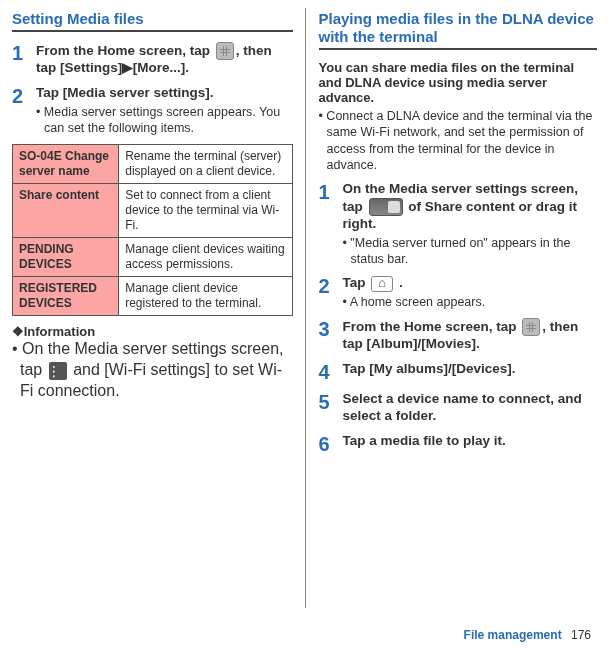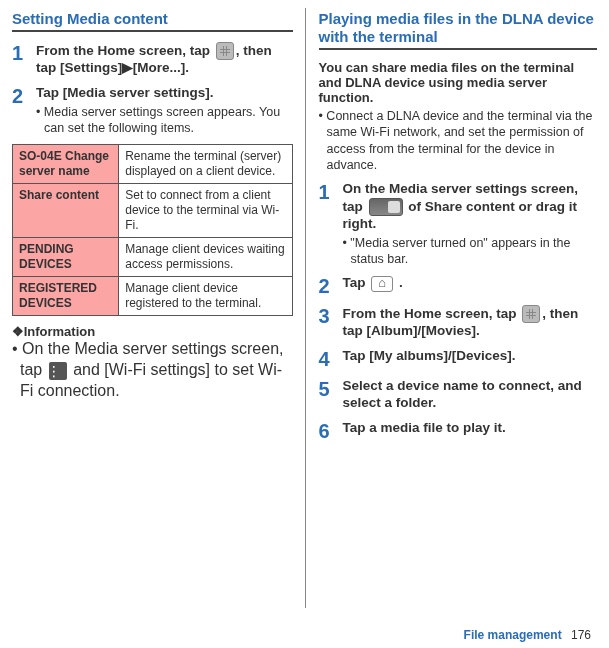--- a/index.html
+++ b/index.html
@@ -165,21 +165,21 @@
   }
   .footer .label { color: #2a6db5; font-weight: bold; margin-right: 6px; }
   .arrow { font-weight: bold; }
 </style>
 </head>
 <body>
 
 <div class="divider"></div>
 
 <div class="col">
-  <div class="section-title">Setting Media content</div>
+  <div class="section-title">Setting Media files</div>
   <div class="title-underline"></div>
 
   <div class="step">
     <div class="step-num">1</div>
     <div class="step-body">
       <div class="step-main">
         <span>From the Home screen, tap </span><span class="inline-icon grid"></span><span>, then tap [Settings]</span><span class="arrow">▶</span><span>[More...].</span>
       </div>
     </div>
   </div>
@@ -216,39 +216,40 @@
   <div class="info-head">❖Information</div>
   <div class="info-body bullet">
     <span>On the Media server settings screen, tap </span><span class="inline-icon menu"></span><span> and [Wi-Fi settings] to set Wi-Fi connection.</span>
   </div>
 </div>
 
 <div class="col col-right">
   <div class="section-title">Playing media files in the DLNA device with the terminal</div>
   <div class="title-underline"></div>
 
-  <div class="section-intro">You can share media files on the terminal and DLNA device using media server function.</div>
+  <div class="section-intro">You can share media files on the terminal and DLNA device using media server advance.</div>
   <div class="note bullet">Connect a DLNA device and the terminal via the same Wi-Fi network, and set the permission of access from the terminal for the device in advance.</div>
 
   <div class="step">
     <div class="step-num">1</div>
     <div class="step-body">
       <div class="step-main">
         <span>On the Media server settings screen, tap </span><span class="inline-icon toggle"></span><span> of Share content or drag it right.</span>
       </div>
       <div class="step-sub bullet">"Media server turned on" appears in the status bar.</div>
     </div>
   </div>
 
   <div class="step">
     <div class="step-num">2</div>
     <div class="step-body">
       <div class="step-main">
         <span>Tap </span><span class="inline-icon home"></span><span> .</span>
       </div>
+      <div class="step-sub bullet">A home screen appears.</div>
     </div>
   </div>
 
   <div class="step">
     <div class="step-num">3</div>
     <div class="step-body">
       <div class="step-main">
         <span>From the Home screen, tap </span><span class="inline-icon grid"></span><span>, then tap [Album]/[Movies].</span>
       </div>
     </div>

